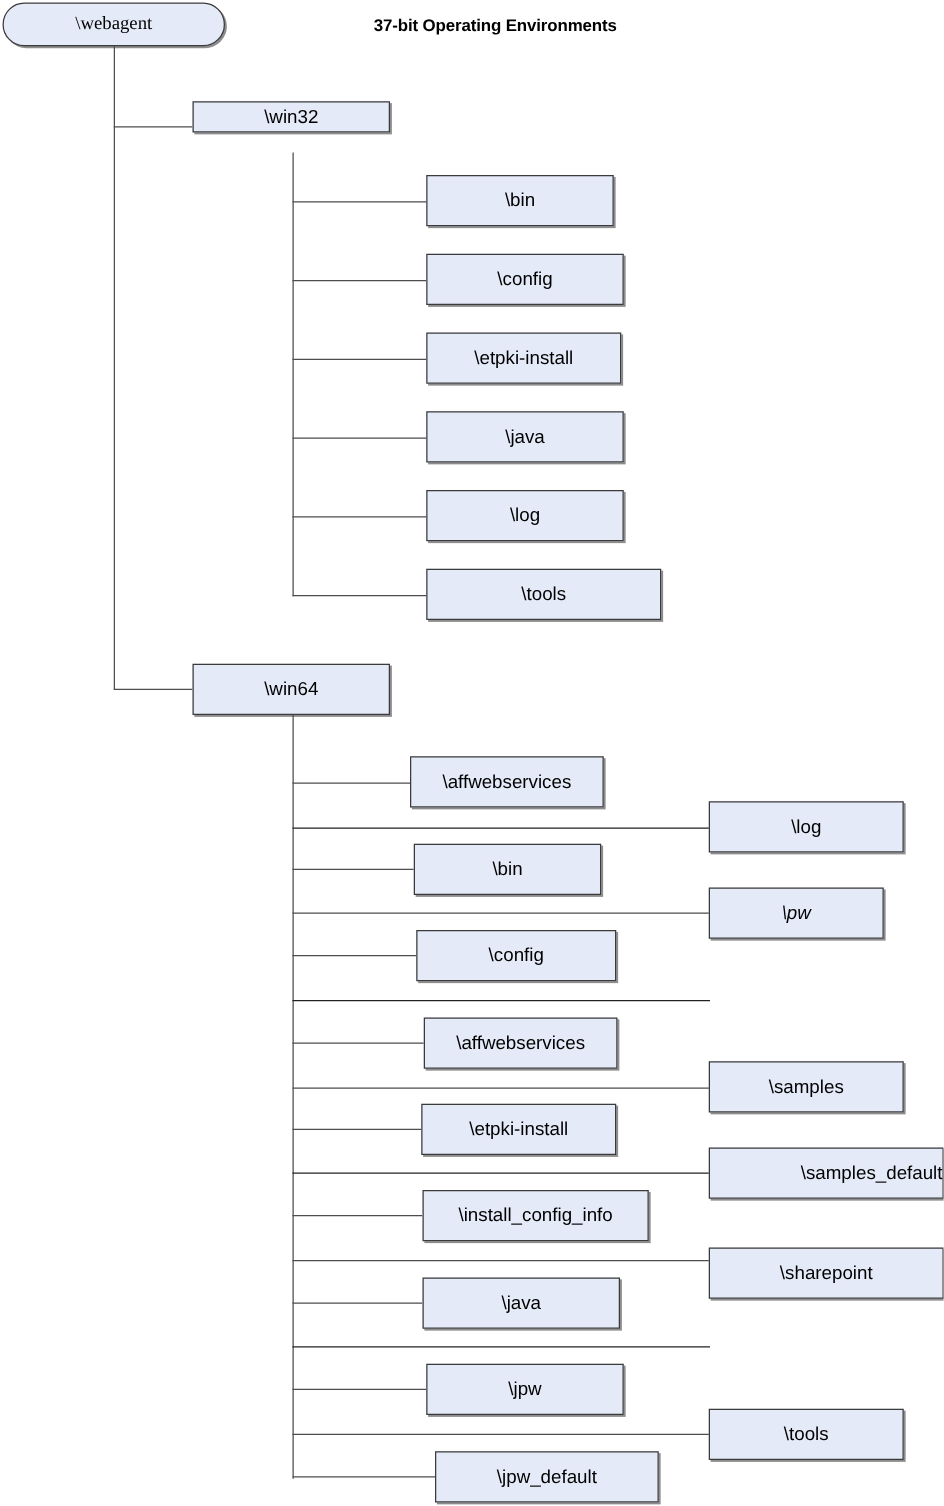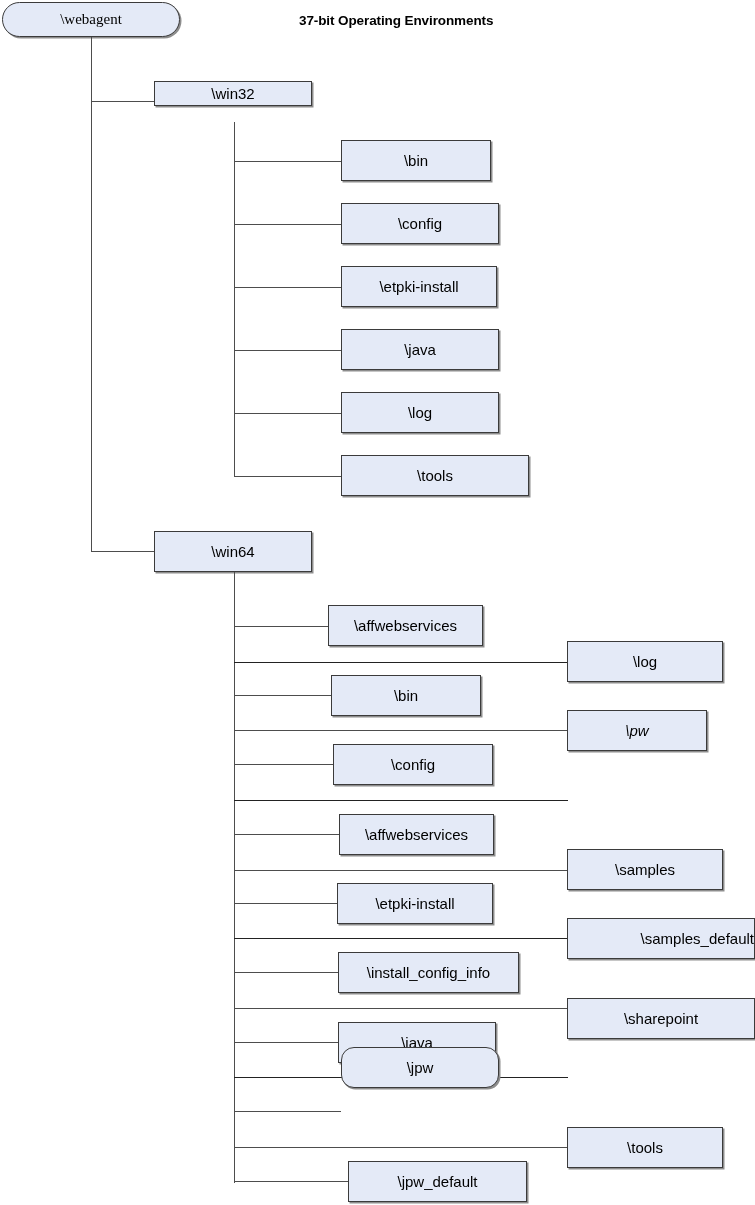--- a/index.html
+++ b/index.html
@@ -136,21 +136,21 @@
   </div>
   <div class="node" style="left:337px; top:883px; width:156px; height:41px;">
     <span>\etpki-install</span>
   </div>
   <div class="node" style="left:338px; top:952px; width:181px; height:41px;text-align:center;">
     <span>\install_config_info</span>
   </div>
   <div class="node" style="left:338px; top:1022px; width:158px; height:41px;">
     <span>\java</span>
   </div>
-  <div class="node" style="left:341px; top:1047px; width:158px; height:41px;border-radius:13px;">
+  <div class="node" style="left:341px; top:1091px; width:158px; height:41px;">
     <span>\jpw</span>
   </div>
   <div class="node" style="left:348px; top:1161px; width:179px; height:41px;">
     <span>\jpw_default</span>
   </div>
 
   <div class="node" style="left:567px; top:641px; width:156px; height:41px;">
     <span>\log</span>
   </div>
   <div class="node" style="left:567px; top:710px; width:140px; height:41px;font-style:italic;">

